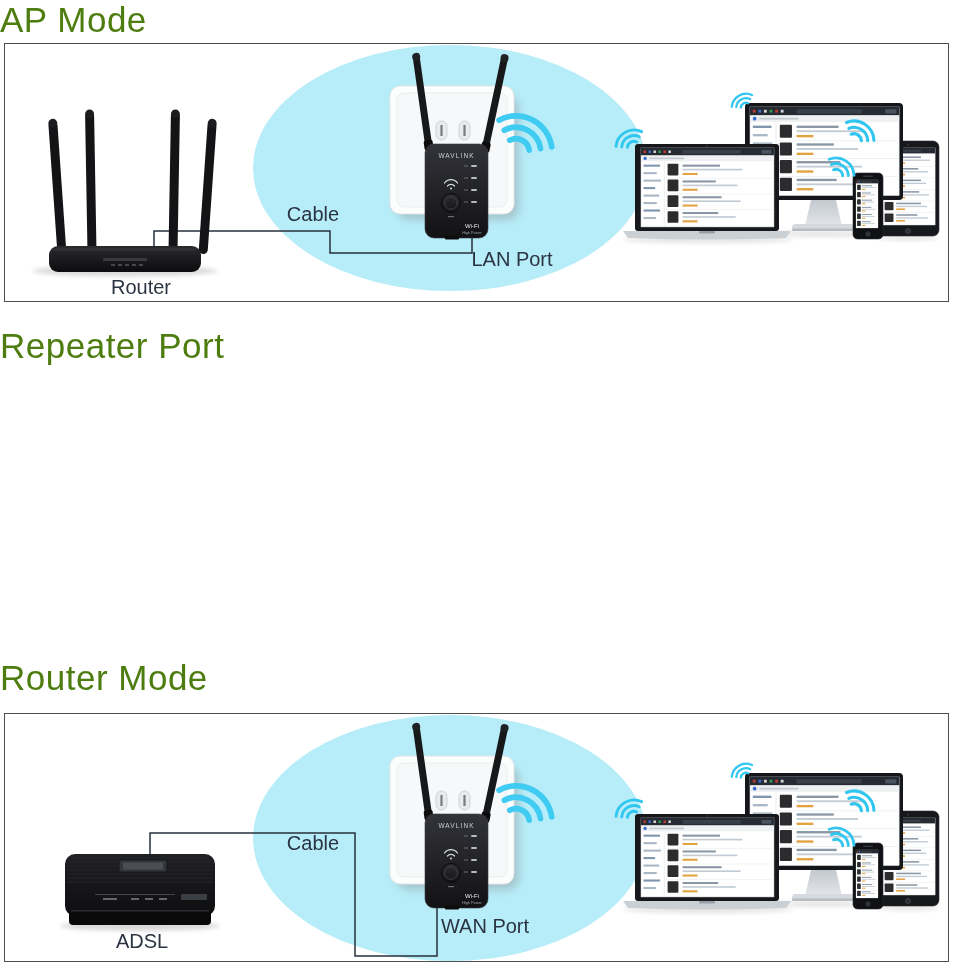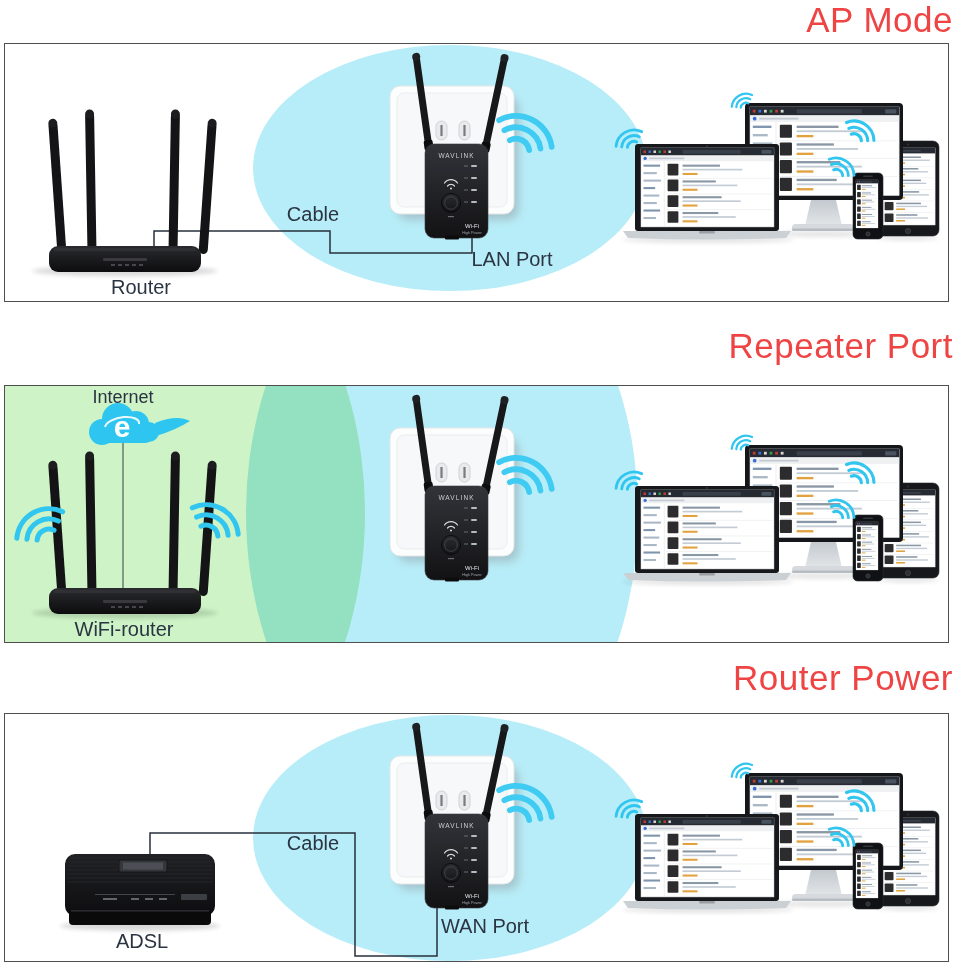--- a/index.html
+++ b/index.html
@@ -1,19 +1,19 @@
 <!DOCTYPE html>
 <html><head>
 <meta charset="utf-8">
 <style>
   html,body{margin:0;padding:0;background:#fff;}
   .canvas{position:relative;width:953px;height:973px;background:#ffffff;overflow:hidden;
           font-family:"Liberation Sans",sans-serif;}
-  h2.mode-title{position:absolute;left:0;width:100%;margin:0;text-align:right;
-          font-size:35px;font-weight:500;letter-spacing:.5px;color:#ef4444;}
+  h2.mode-title{position:absolute;left:0;width:100%;margin:0;text-align:left;
+          font-size:35px;font-weight:500;letter-spacing:.5px;color:#4d7c0f;}
   #title-1{top:0px;} #title-2{top:326px;} #title-3{top:658px;}
   .panel{position:absolute;left:4px;width:945px;border:1px solid #4e4e4e;background:#fff;box-sizing:border-box;}
   #panel-1{top:43px;height:259px;} #panel-2{top:385px;height:258px;} #panel-3{top:713px;height:249px;}
   .panel svg{display:block;width:100%;height:100%;}
   svg text.diagram-label{fill:#2b3442;}
   .hidden-defs{position:absolute;width:0;height:0;}
 </style>
 </head>
 <body>
 
@@ -313,50 +313,35 @@
         <path d="M150 37 Q172 28 185 35 Q171 44 151 50 Z"></path>
       </g>
       <text x="117" y="51" text-anchor="middle" font-size="30" font-weight="bold" fill="#ffffff">e</text>
       <path d="M100 41 A 17 8 -10 0 1 134 38" stroke="#ffffff" stroke-width="2" fill="none" opacity="0.9"></path>
     </g>
   </defs>
 </svg>
 
 <h2 class="mode-title" id="title-1">AP Mode</h2>
 <h2 class="mode-title" id="title-2">Repeater Port</h2>
-<h2 class="mode-title" id="title-3">Router Power</h2>
+<h2 class="mode-title" id="title-3">Router Mode</h2>
 
 <div class="panel" id="panel-1">
   <svg viewBox="0 0 943 257" preserveAspectRatio="none">
     <use href="#g-zone-cyan"></use>
     <path d="M149 204 L149 187 L325 187 L325 209 L467 209 L467 192" fill="none" stroke="#28303c" stroke-width="1.5"></path>
     <use href="#g-router"></use>
     <use href="#g-wall"></use>
     <use href="#g-devices"></use>
     <text class="diagram-label" x="136" y="250" text-anchor="middle" font-size="20">Router</text>
     <text class="diagram-label" x="308" y="177" text-anchor="middle" font-size="20">Cable</text>
     <text class="diagram-label" x="507" y="222" text-anchor="middle" font-size="20">LAN Port</text>
   </svg>
 </div>
 
-<div class="panel" id="panel-2">
-  <svg viewBox="0 0 943 256" preserveAspectRatio="none">
-    <ellipse cx="168" cy="127" rx="192" ry="290" fill="#cdf3c6" style="mix-blend-mode:multiply"></ellipse>
-    <ellipse cx="437" cy="127" rx="196" ry="290" fill="#b7edf8" style="mix-blend-mode:multiply"></ellipse>
-    <line x1="118" y1="56" x2="118" y2="202" stroke="#3a3f46" stroke-width="1"></line>
-    <use href="#g-cloud"></use>
-    <use href="#g-router"></use>
-    <use href="#wifi-fan" transform="translate(44,155) scale(-1.7,1.7) rotate(-15)" style="color:#31c6f0"></use>
-    <use href="#wifi-fan" transform="translate(201,151) rotate(-15) scale(1.7)" style="color:#31c6f0"></use>
-    <use href="#g-wall"></use>
-    <use href="#g-devices"></use>
-    <text class="diagram-label" x="118" y="17" text-anchor="middle" font-size="18">Internet</text>
-    <text class="diagram-label" x="119" y="250" text-anchor="middle" font-size="20">WiFi-router</text>
-  </svg>
-</div>
 
 <div class="panel" id="panel-3">
   <svg viewBox="0 0 943 247" preserveAspectRatio="none">
     <use href="#g-zone-cyan"></use>
     <path d="M145 141 L145 119 L350 119 L350 242 L432 242 L432 193" fill="none" stroke="#28303c" stroke-width="1.5"></path>
     <use href="#g-modem"></use>
     <use href="#g-wall"></use>
     <use href="#g-devices"></use>
     <text class="diagram-label" x="137" y="234" text-anchor="middle" font-size="20">ADSL</text>
     <text class="diagram-label" x="308" y="136" text-anchor="middle" font-size="20">Cable</text>

